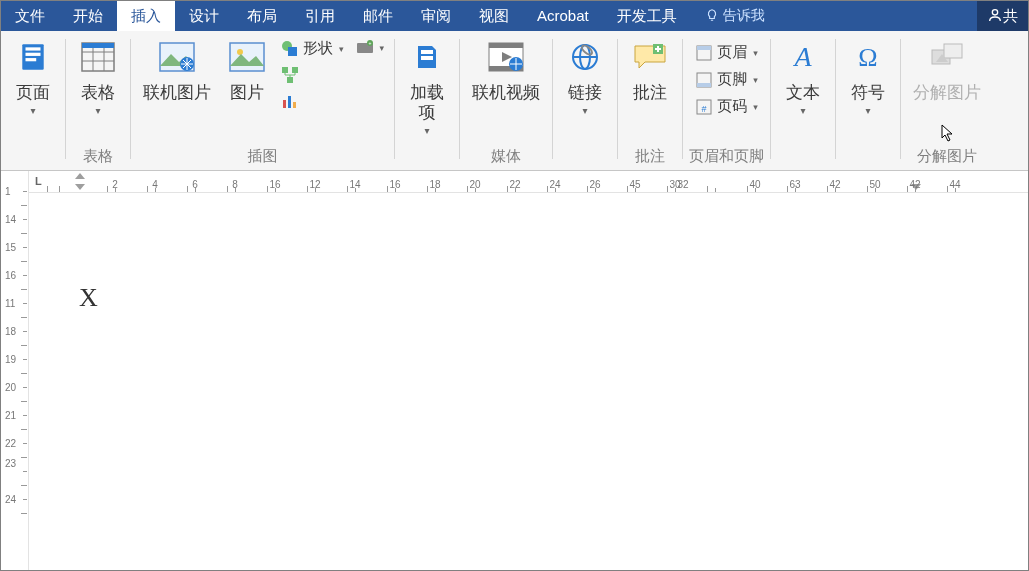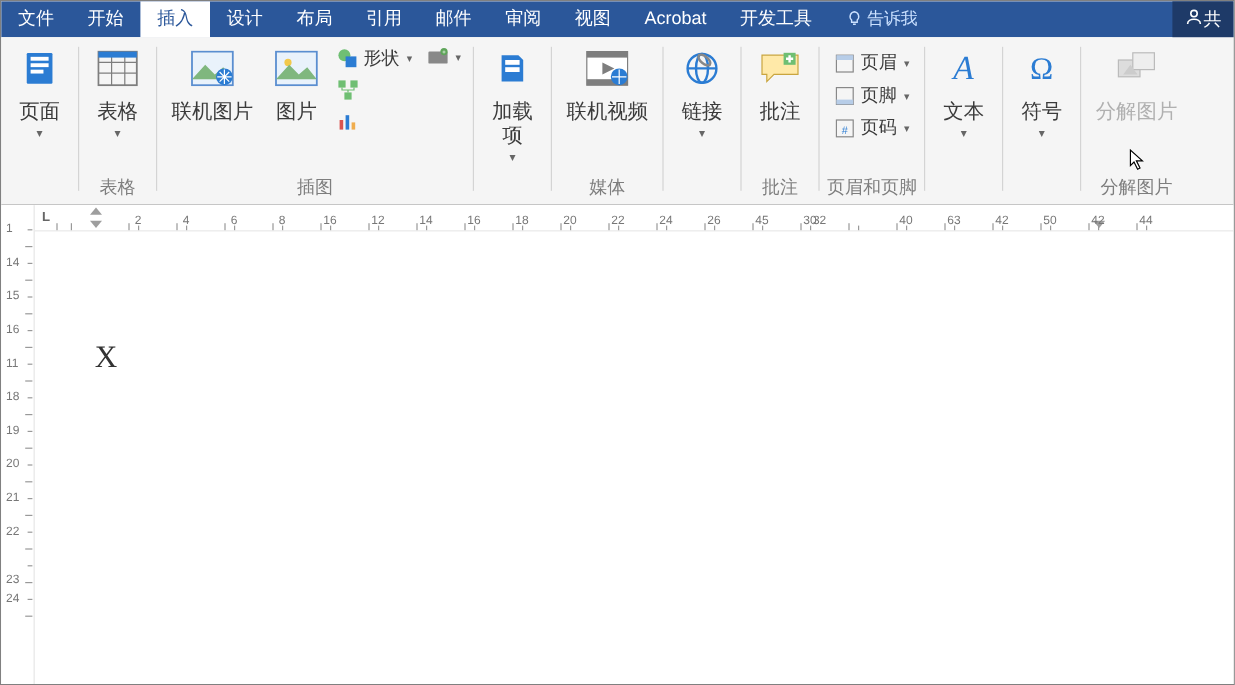--- a/index.html
+++ b/index.html
@@ -561,21 +561,21 @@
       <span class="vtick-mark" style="top: 202px; width: 6px; left: 20px;"></span>
       <span class="vtick" style="top: 216px;">20</span>
       <span class="vtick-mark" style="top: 216px;"></span>
       <span class="vtick-mark" style="top: 230px; width: 6px; left: 20px;"></span>
       <span class="vtick" style="top: 244px;">21</span>
       <span class="vtick-mark" style="top: 244px;"></span>
       <span class="vtick-mark" style="top: 258px; width: 6px; left: 20px;"></span>
       <span class="vtick" style="top: 272px;">22</span>
       <span class="vtick-mark" style="top: 272px;"></span>
       <span class="vtick-mark" style="top: 286px; width: 6px; left: 20px;"></span>
-      <span class="vtick" style="top: 312px;">23</span>
+      <span class="vtick" style="top: 292px;">23</span>
       <span class="vtick-mark" style="top: 300px;"></span>
       <span class="vtick-mark" style="top: 314px; width: 6px; left: 20px;"></span>
       <span class="vtick" style="top: 328px;">24</span>
       <span class="vtick-mark" style="top: 328px;"></span>
       <span class="vtick-mark" style="top: 342px; width: 6px; left: 20px;"></span>
     </div>
   <div class="main">
     <div class="hruler" id="hruler">
       <span style="position:absolute;left:6px;top:4px;font-size:11px;color:#666;font-weight:bold">L</span>
       <span class="indent-marker" style="left:46px;top:2px;border-bottom:6px solid #9e9e9e"></span>

